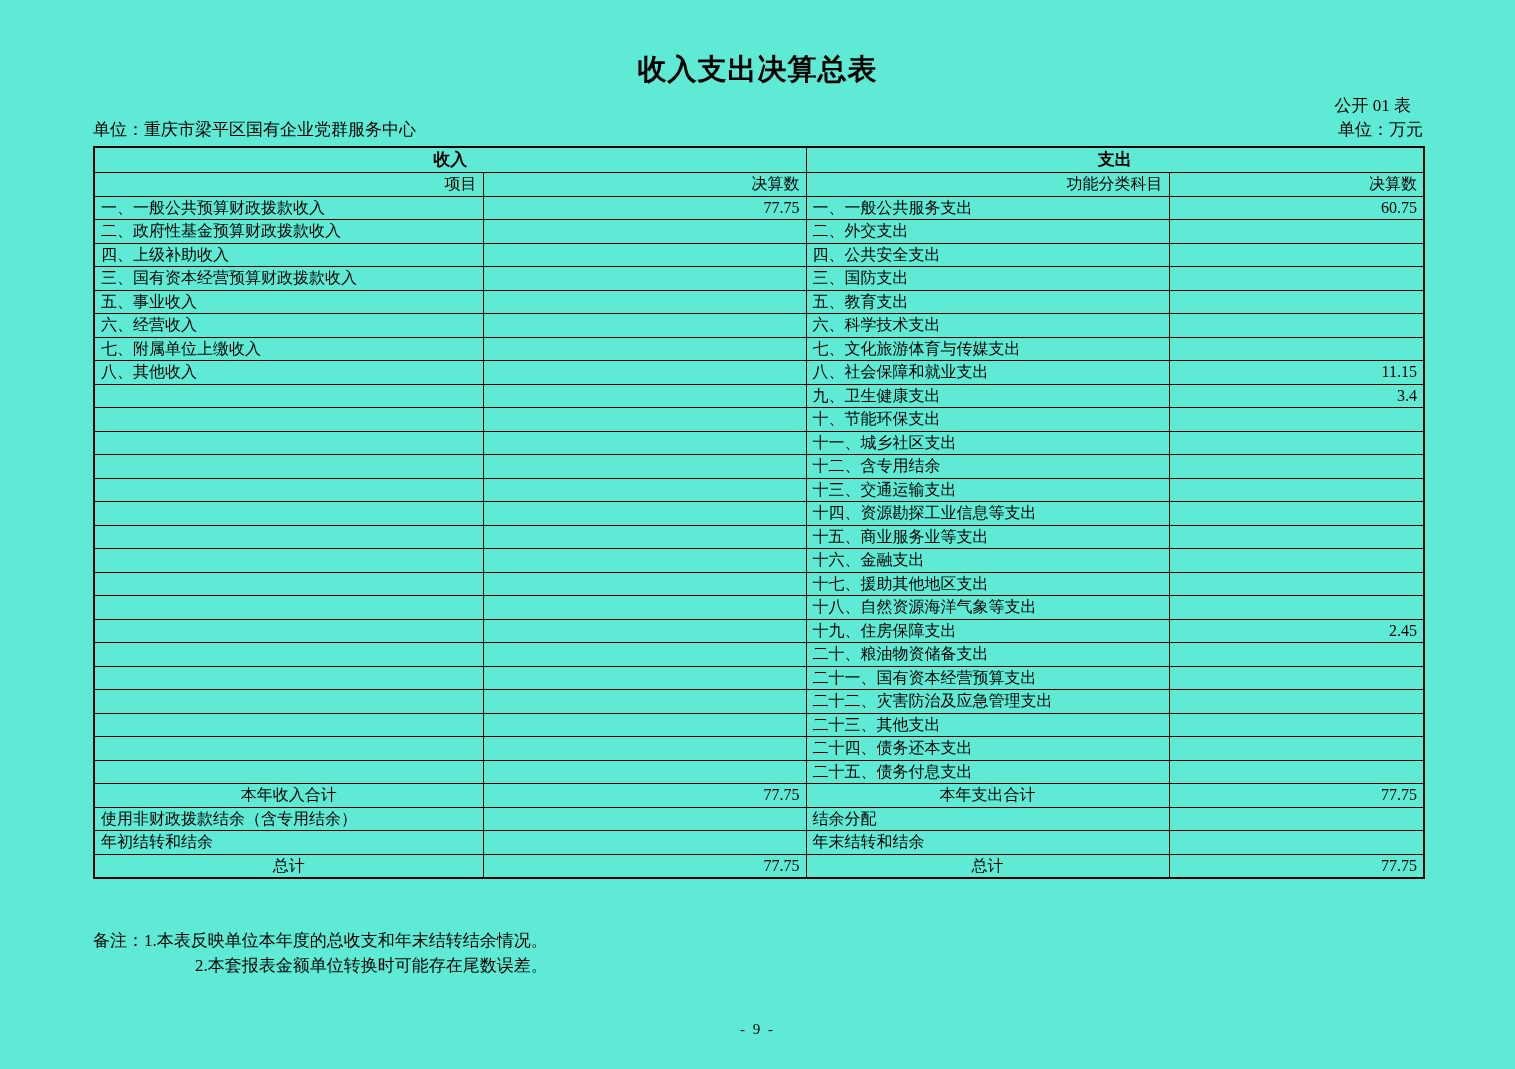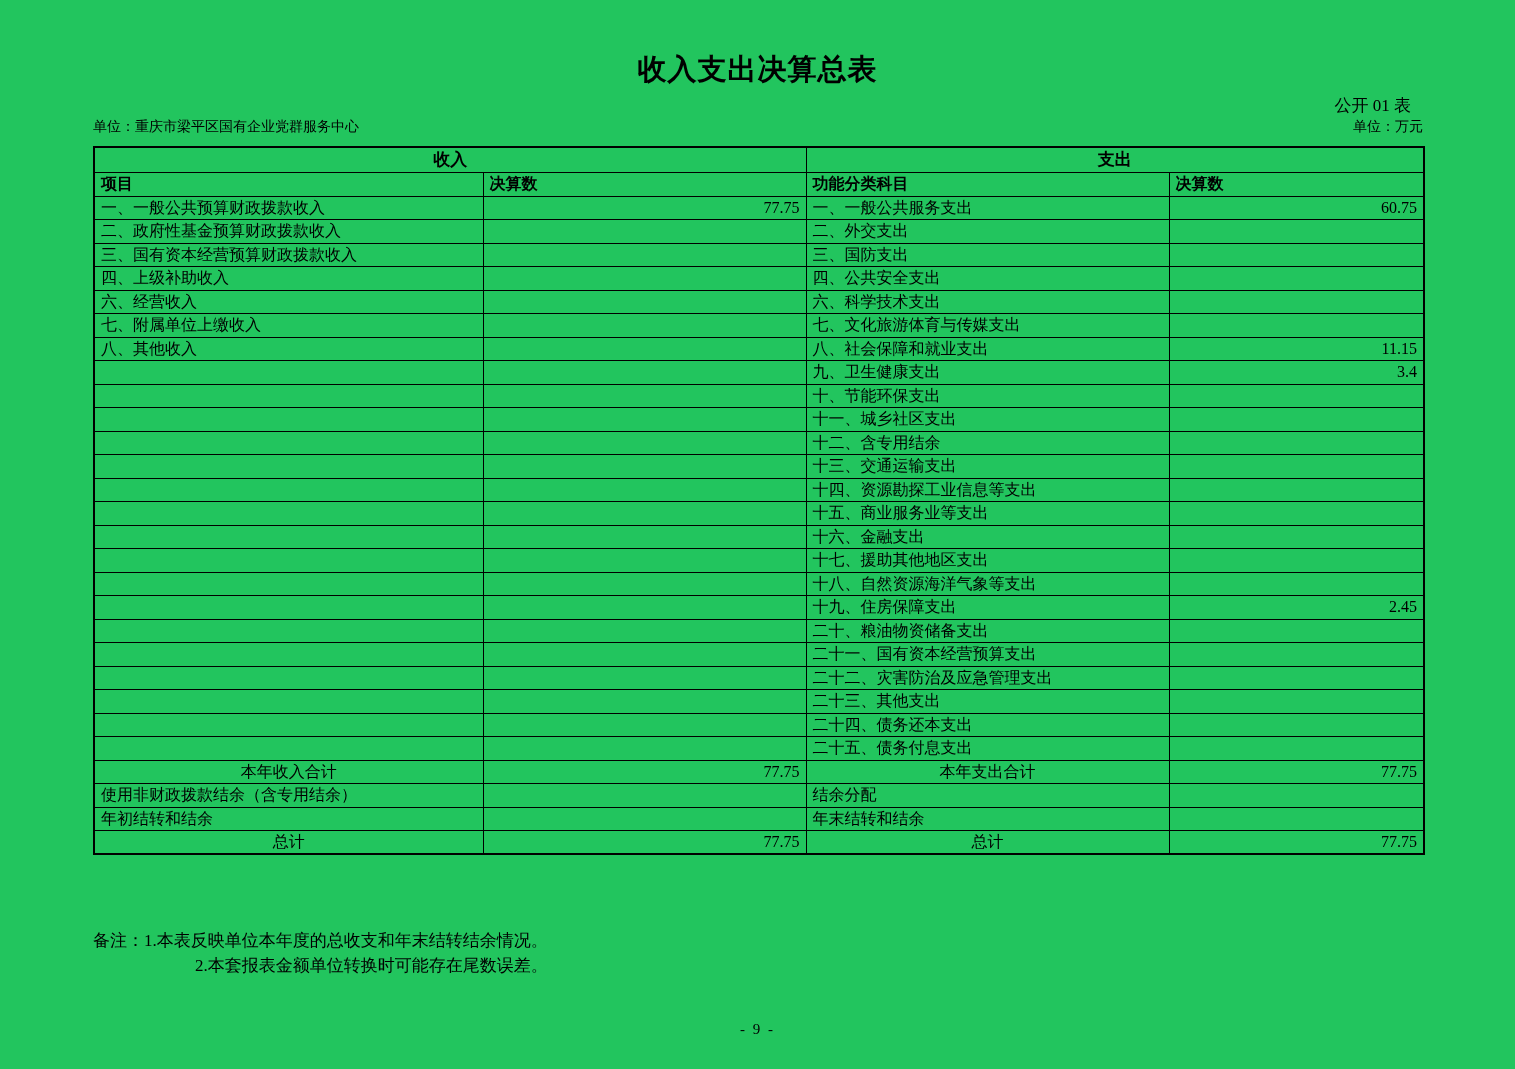--- a/index.html
+++ b/index.html
@@ -5,21 +5,21 @@
   * { box-sizing: border-box; }
   html, body { margin: 0; padding: 0; background: #ffffff; }
   body {
     font-family: "Liberation Serif", "DejaVu Serif", serif;
     color: #000000;
   }
   .page {
     position: relative;
     width: 1515px;
     height: 1069px;
-    background: #22c55e;
+    background: #5eead4;
     overflow: hidden;
   }
   .title {
     position: absolute;
     top: 50px;
     left: 0;
     width: 100%;
     text-align: center;
     font-size: 29px;
     font-weight: bold;
@@ -31,42 +31,42 @@
     right: 104px;
     font-size: 17px;
   }
   .unit-row {
     position: absolute;
     top: 118px;
     left: 93px;
     width: 1330px;
     display: flex;
     justify-content: space-between;
-    font-size: 14px;
+    font-size: 17px;
     align-items: center;
   }
   table.summary-table {
     position: absolute;
     top: 146px;
     left: 93px;
     width: 1330px;
     border-collapse: collapse;
     table-layout: fixed;
     border: 2px solid #000;
   }
   .summary-table th, .summary-table td {
     border: 1px solid #000;
     padding: 0 6px;
     font-size: 16px;
     overflow: hidden;
     white-space: nowrap;
     vertical-align: middle;
   }
   .summary-table tr.section-header-row th { height: 25px; font-size: 17px; font-weight: bold; text-align: center; }
-  .summary-table tr.col-header-row th { height: 24px; font-weight: bold; text-align: left; }
+  .summary-table tr.col-header-row th { height: 24px; font-weight: normal; text-align: right; }
   .summary-table td { height: 23.5px; line-height: 18px; }
   .label-cell { font-weight: normal; text-align: left; padding-left: 4px; }
   .label-cell.center { text-align: center; }
   .value-cell { font-weight: normal; text-align: right; padding-right: 7px; }
   .notes {
     position: absolute;
     top: 928px;
     left: 93px;
     font-size: 17px;
     line-height: 25px;
@@ -123,29 +123,35 @@
           <td class="label-cell">一、一般公共服务支出</td>
           <td class="value-cell">60.75</td>
         </tr>
         <tr>
           <td class="label-cell">二、政府性基金预算财政拨款收入</td>
           <td class="value-cell"></td>
           <td class="label-cell">二、外交支出</td>
           <td class="value-cell"></td>
         </tr>
         <tr>
+          <td class="label-cell">四、上级补助收入</td>
+          <td class="value-cell"></td>
+          <td class="label-cell">四、公共安全支出</td>
+          <td class="value-cell"></td>
+        </tr>
+        <tr>
           <td class="label-cell">三、国有资本经营预算财政拨款收入</td>
           <td class="value-cell"></td>
           <td class="label-cell">三、国防支出</td>
           <td class="value-cell"></td>
         </tr>
         <tr>
-          <td class="label-cell">四、上级补助收入</td>
-          <td class="value-cell"></td>
-          <td class="label-cell">四、公共安全支出</td>
+          <td class="label-cell">五、事业收入</td>
+          <td class="value-cell"></td>
+          <td class="label-cell">五、教育支出</td>
           <td class="value-cell"></td>
         </tr>
         <tr>
           <td class="label-cell">六、经营收入</td>
           <td class="value-cell"></td>
           <td class="label-cell">六、科学技术支出</td>
           <td class="value-cell"></td>
         </tr>
         <tr>
           <td class="label-cell">七、附属单位上缴收入</td>

